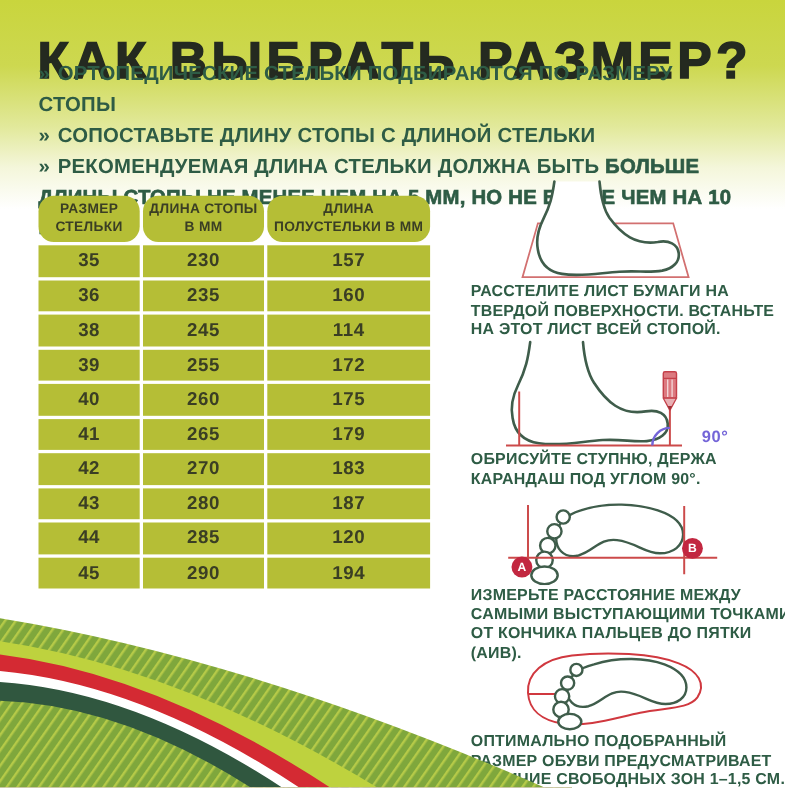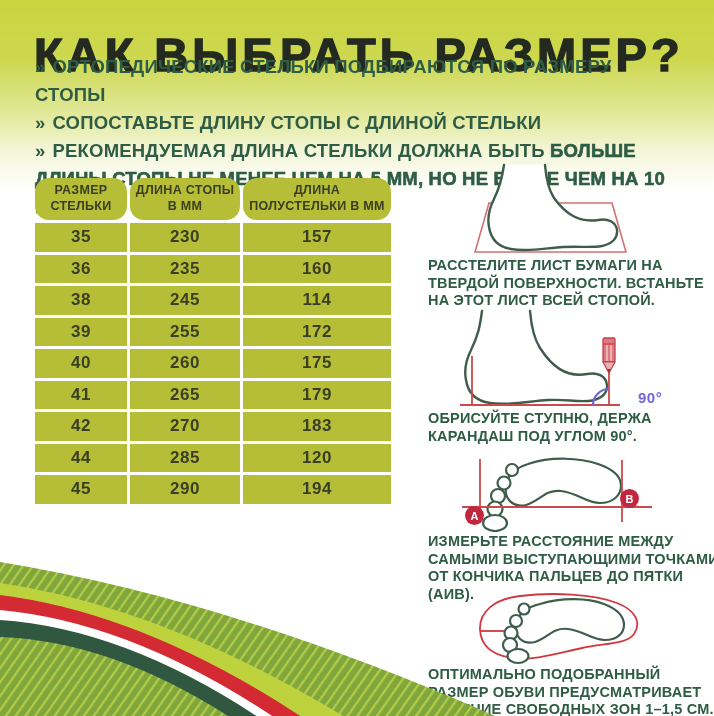--- a/index.html
+++ b/index.html
@@ -107,20 +107,25 @@
         </tr>
         <tr>
           <td>41</td>
           <td>265</td>
           <td>179</td>
         </tr>
         <tr>
           <td>42</td>
           <td>270</td>
           <td>183</td>
+        </tr>
+        <tr>
+          <td>43</td>
+          <td>280</td>
+          <td>187</td>
         </tr>
         <tr>
           <td>44</td>
           <td>285</td>
           <td>120</td>
         </tr>
         <tr>
           <td>45</td>
           <td>290</td>
           <td>194</td>

